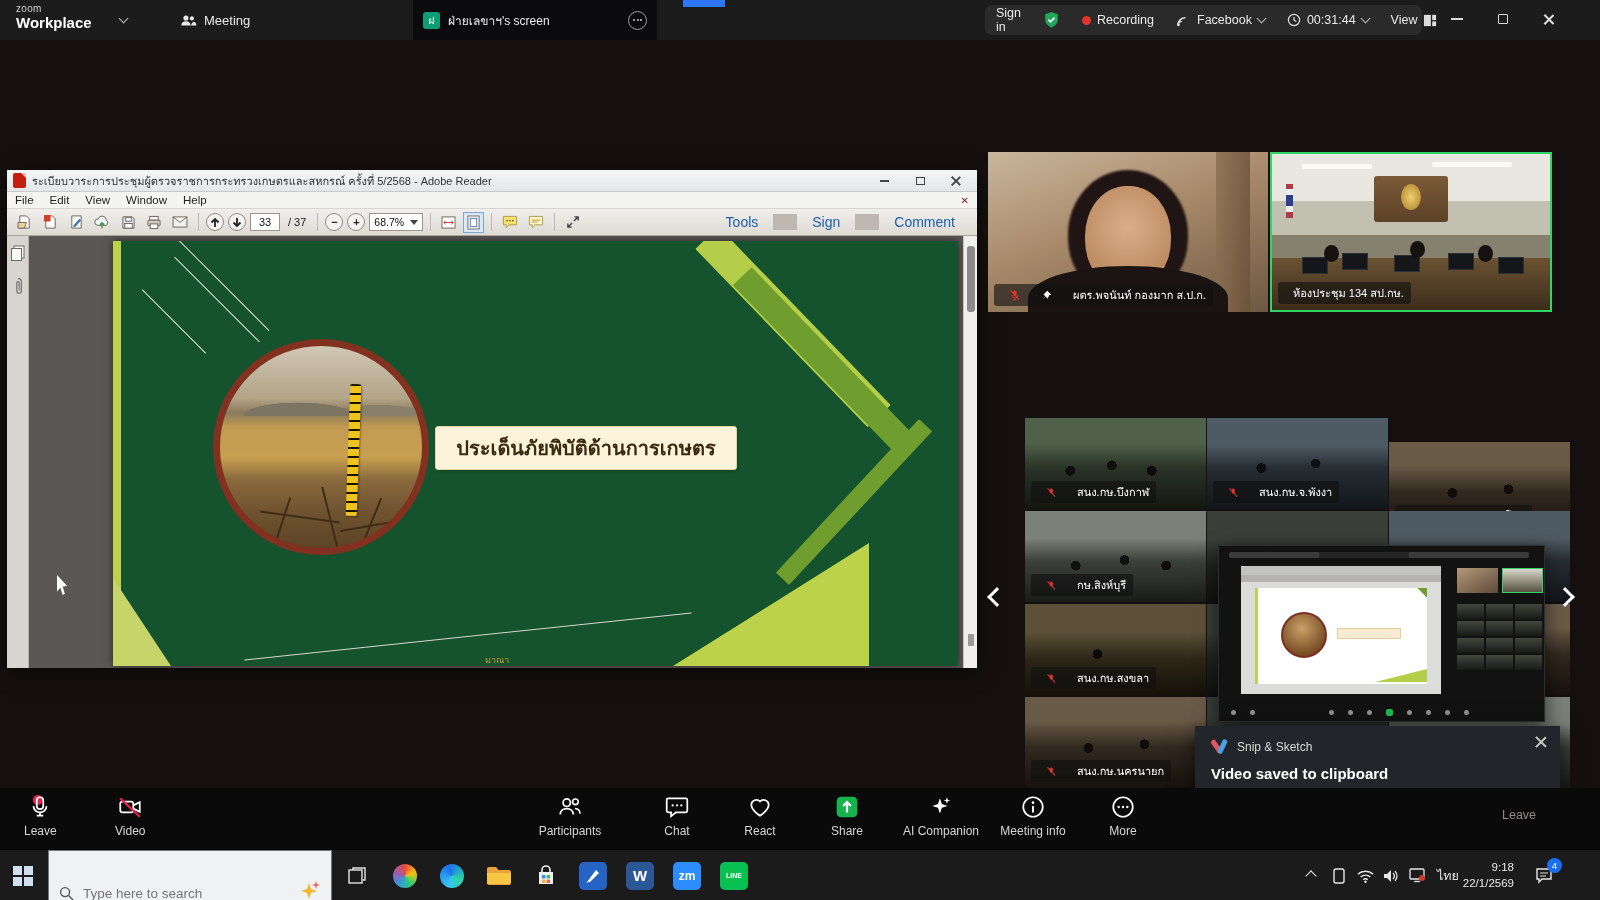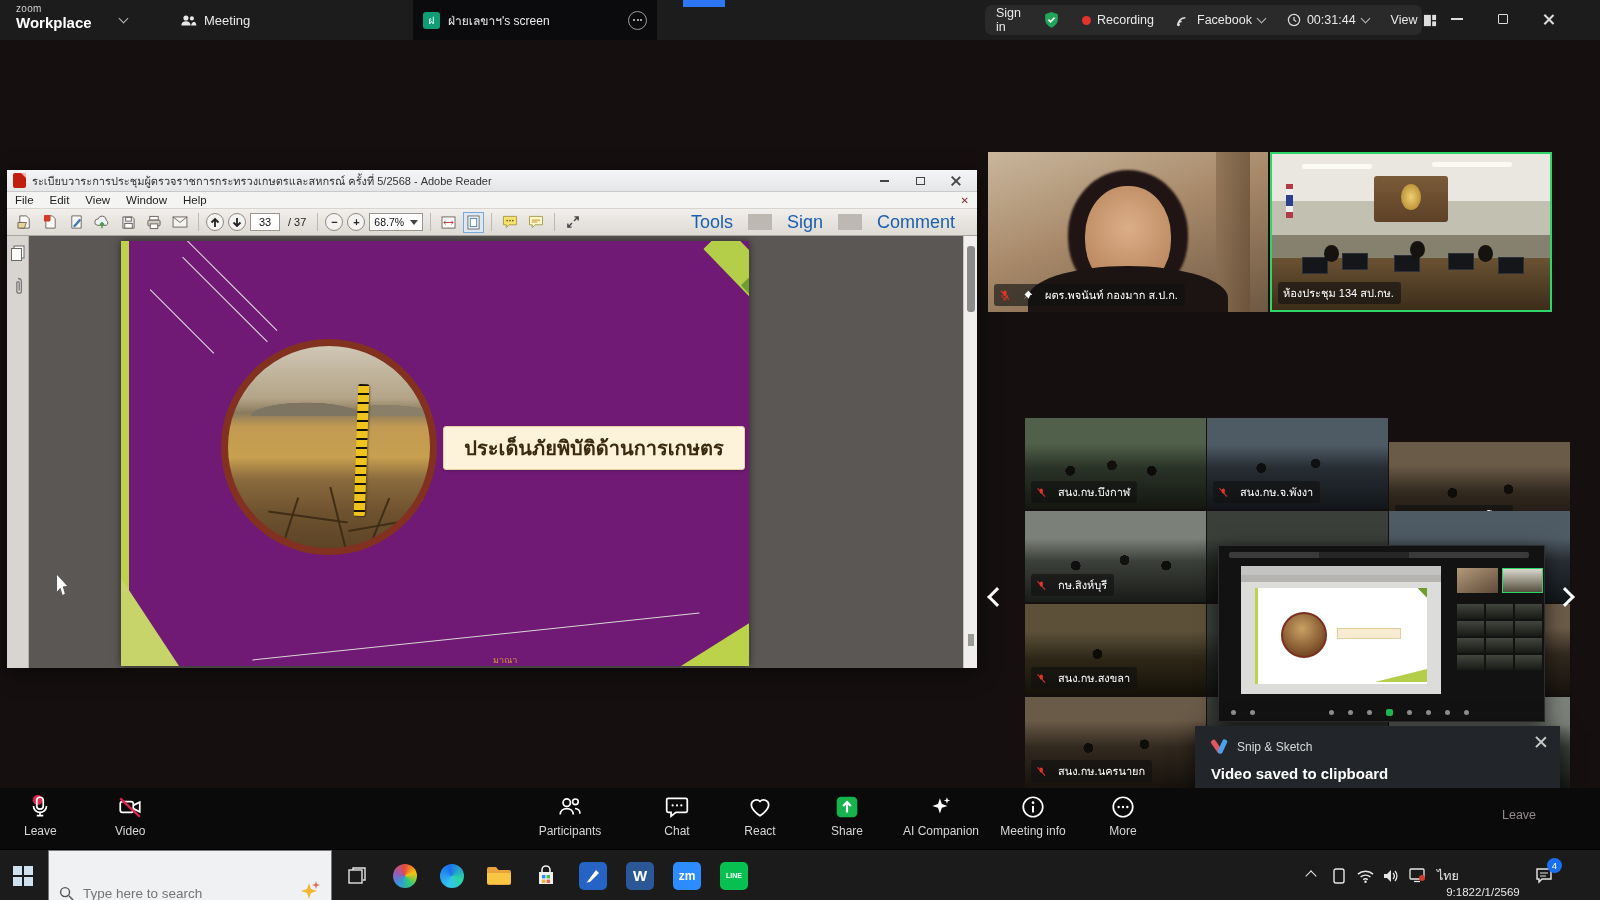--- a/index.html
+++ b/index.html
@@ -48,48 +48,48 @@
   .aw-tools{left:0;top:39px;width:100%;height:27px;background:linear-gradient(#f1efec,#dedad4);border-bottom:1px solid #a9a49d;display:flex;align-items:center;padding:0 6px;gap:4px}
   .ti{width:22px;height:22px;display:flex;align-items:center;justify-content:center}
   .sep{width:1px;height:18px;background:#bdb8b1;margin:0 3px}
   .circ{width:18px;height:18px;border-radius:50%;border:1px solid #8f8a82;background:#f5f3f0;display:flex;align-items:center;justify-content:center;font-size:11px;color:#222;font-weight:700}
   .pagebox{width:30px;height:18px;background:#fff;border:1px solid #9a958d;font-size:11px;color:#111;display:flex;align-items:center;justify-content:center}
   .ptotal{font-size:11px;color:#222;margin:0 4px}
   .zoombox{width:54px;height:18px;background:#fff;border:1px solid #9a958d;font-size:10.5px;color:#111;display:flex;align-items:center;justify-content:space-between;padding:0 4px}
   .zcaret{width:0;height:0;border-left:4px solid transparent;border-right:4px solid transparent;border-top:5px solid #444}
   .fitbtn{width:21px;height:21px;border:1px solid transparent;display:flex;align-items:center;justify-content:center}
   .fitbtn.sel{border-color:#7ba7d7;background:#dce8f5}
-  .aw-right{position:absolute;right:10px;display:flex;align-items:center;gap:0;font-size:18px;color:#1b5fae}
+  .aw-right{position:absolute;right:10px;display:flex;align-items:center;gap:0;font-size:14px;color:#1b5fae}
   .aw-right span{padding:0 12px}
   .aw-right .sep{height:16px}
   .aw-body{left:0;top:66px;width:100%;height:432px;background:#5b5754;overflow:hidden}
   .lstrip{left:0;top:0;width:22px;height:100%;background:#d8d5d0;border-right:1px solid #b5b2ad}
   .scrollbar{right:0;top:0;width:14px;height:100%;background:#f1efed;border-left:1px solid #c6c2bc}
   .sthumb{left:3px;top:10px;width:8px;height:66px;background:#8b8b8b;border-radius:3px}
   .smark{left:4px;top:398px;width:6px;height:12px;background:#9a9a97}
 
   
-  .slide{left:114px;top:5px;width:628px;height:425px;background:#701a75;box-shadow:0 0 8px rgba(0,0,0,.55);overflow:hidden}
+  .slide{left:106px;top:5px;width:845px;height:425px;background:#14532d;box-shadow:0 0 8px rgba(0,0,0,.55);overflow:hidden}
   .edgebar{left:0;top:0;width:8px;height:100%;background:#bcd24b}
   .pin1{position:absolute;width:150px;height:1px;background:#e3e2de;transform:rotate(45deg)}
   .gband{position:absolute;border-radius:1px}
   .circle{left:100px;top:98px;width:216px;height:216px;border-radius:50%;border:7px solid #823120;overflow:hidden;
     background:linear-gradient(180deg,#cfc6b4 0%,#b3a488 26%,#8a7a5e 33%,#c29a52 40%,#c8a050 55%,#8a6a3e 66%,#6f5330 82%,#5c4426 100%)}
   .mount{left:8px;top:44px;width:200px;height:26px;background:radial-gradient(ellipse 90px 22px at 35% 100%,#7d7461 60%,transparent 62%),radial-gradient(ellipse 80px 18px at 75% 100%,#8a8069 60%,transparent 62%)}
   .crack{position:absolute;background:#3f2d16}
   .ruler{left:128px;top:38px;width:11px;height:132px;border-radius:2px;transform:rotate(2deg);
     background:repeating-linear-gradient(180deg,#151208 0 2px,#eec31e 2px 9px);box-shadow:1px 1px 2px rgba(0,0,0,.4)}
   .titlebox{left:322px;top:185px;width:302px;height:44px;background:#fcf3da;border:1px solid #e3d3a3;border-radius:3px;display:flex;align-items:center;justify-content:center;box-shadow:1px 2px 3px rgba(0,0,0,.12)}
   .titlebox span{font-size:20px;font-weight:700;color:#3a2a10}
   .fmark{left:372px;top:412px;font-size:9px;color:#d79b3a}
   .cursor{left:57px;top:575px;width:13px;height:20px;background:#fff;clip-path:polygon(0 0,0 82%,26% 64%,43% 100%,60% 94%,44% 58%,78% 55%);filter:drop-shadow(1px 1px 1px #000)}
 
   
   .vtile{overflow:hidden;background:#222}
-  .vlabel{position:absolute;left:6px;bottom:6px;display:flex;align-items:center;gap:12px;background:rgba(16,16,16,.62);border-radius:3px;padding:2px 7px 2px 5px;color:#fff;font-size:11px;white-space:nowrap;max-width:92%;overflow:hidden}
+  .vlabel{position:absolute;left:6px;bottom:6px;display:flex;align-items:center;gap:21px;background:rgba(16,16,16,.62);border-radius:3px;padding:2px 7px 2px 15px;color:#fff;font-size:11px;white-space:nowrap;max-width:92%;overflow:hidden}
   .v1bg{width:100%;height:100%;background:linear-gradient(160deg,#c9b69c,#a88a6a 45%,#6e5843 100%)}
   .v1door{position:absolute;right:18px;top:0;width:34px;height:100%;background:linear-gradient(90deg,#8a6f52,#6a5238);opacity:.8}
   .v1hair{position:absolute;left:50%;top:18px;transform:translateX(-50%);width:120px;height:128px;border-radius:50% 50% 46% 46%;background:#211414;filter:blur(1px)}
   .v1face{position:absolute;left:50%;top:34px;transform:translateX(-50%);width:86px;height:104px;border-radius:48%;background:radial-gradient(circle at 50% 40%,#dcae88,#b9875f 75%,#96683f);filter:blur(.5px)}
   .v1body{position:absolute;left:50%;bottom:-18px;transform:translateX(-50%);width:200px;height:64px;border-radius:50% 50% 0 0;background:#1b1413}
   .v2bg{width:100%;height:100%;background:linear-gradient(180deg,#e9e7df 0 30%,#c2c0b1 30% 52%,#86806f 52% 70%,#4c463c 70% 100%)}
   .v2light{position:absolute;background:#fbfbf4;height:5px;border-radius:2px;filter:blur(.4px)}
   .v2panel{position:absolute;left:50%;top:22px;transform:translateX(-50%);width:74px;height:46px;background:linear-gradient(#7a5a38,#5d4227);border-radius:3px}
   .v2emblem{position:absolute;left:50%;top:30px;transform:translateX(-50%);width:20px;height:26px;border-radius:50%;background:radial-gradient(#f0d070,#a87c28)}
   .v2flag{position:absolute;left:14px;top:30px;width:7px;height:34px;background:linear-gradient(180deg,#b23a48 0 16%,#eee 16% 33%,#2b3f8c 33% 66%,#eee 66% 83%,#b23a48 83% 100%)}
@@ -145,21 +145,21 @@
   
   .taskbar{left:0;top:849px;width:1600px;height:51px;background:#1b1b1b;border-top:1px solid #000}
   .tbi{position:absolute;top:0;width:46px;height:51px;display:flex;align-items:center;justify-content:center}
   .winlogo{display:grid;grid-template-columns:9px 9px;grid-template-rows:9px 9px;gap:2px}
   .winlogo i{background:#cfe0ef}
   .searchbox{left:48px;top:0;width:284px;height:52px;background:#eff1f2;border:1px solid #777;display:flex;align-items:flex-end;padding:0 10px;gap:9px}
   .searchbox input{border:0;outline:0;background:transparent;font-size:13.5px;color:#333;flex:1;font-family:inherit}
   .star4{clip-path:polygon(50% 0,62% 38%,100% 50%,62% 62%,50% 100%,38% 62%,0 50%,38% 38%)}
   .appsq{width:28px;height:28px;border-radius:5px;display:flex;align-items:center;justify-content:center;color:#fff;font-weight:700}
   .tray{position:absolute;top:0;height:51px;display:flex;align-items:center;justify-content:center;color:#e8e8e8}
-  .clockcol{flex-direction:row;font-size:11.5px;line-height:1.35;align-items:flex-end}
+  .clockcol{flex-direction:column;font-size:11.5px;line-height:1.35;align-items:flex-end}
   .bluebadge{position:absolute;right:2px;top:8px;background:#1a6ff0;border-radius:50%;width:15px;height:15px;font-size:9.5px;color:#fff;display:flex;align-items:center;justify-content:center}
 </style>
 </head>
 <body>
 
 <div id="screen">
 
   <div class="abs topbar">
     <div class="abs brand">
       <div class="z">zoom</div>

